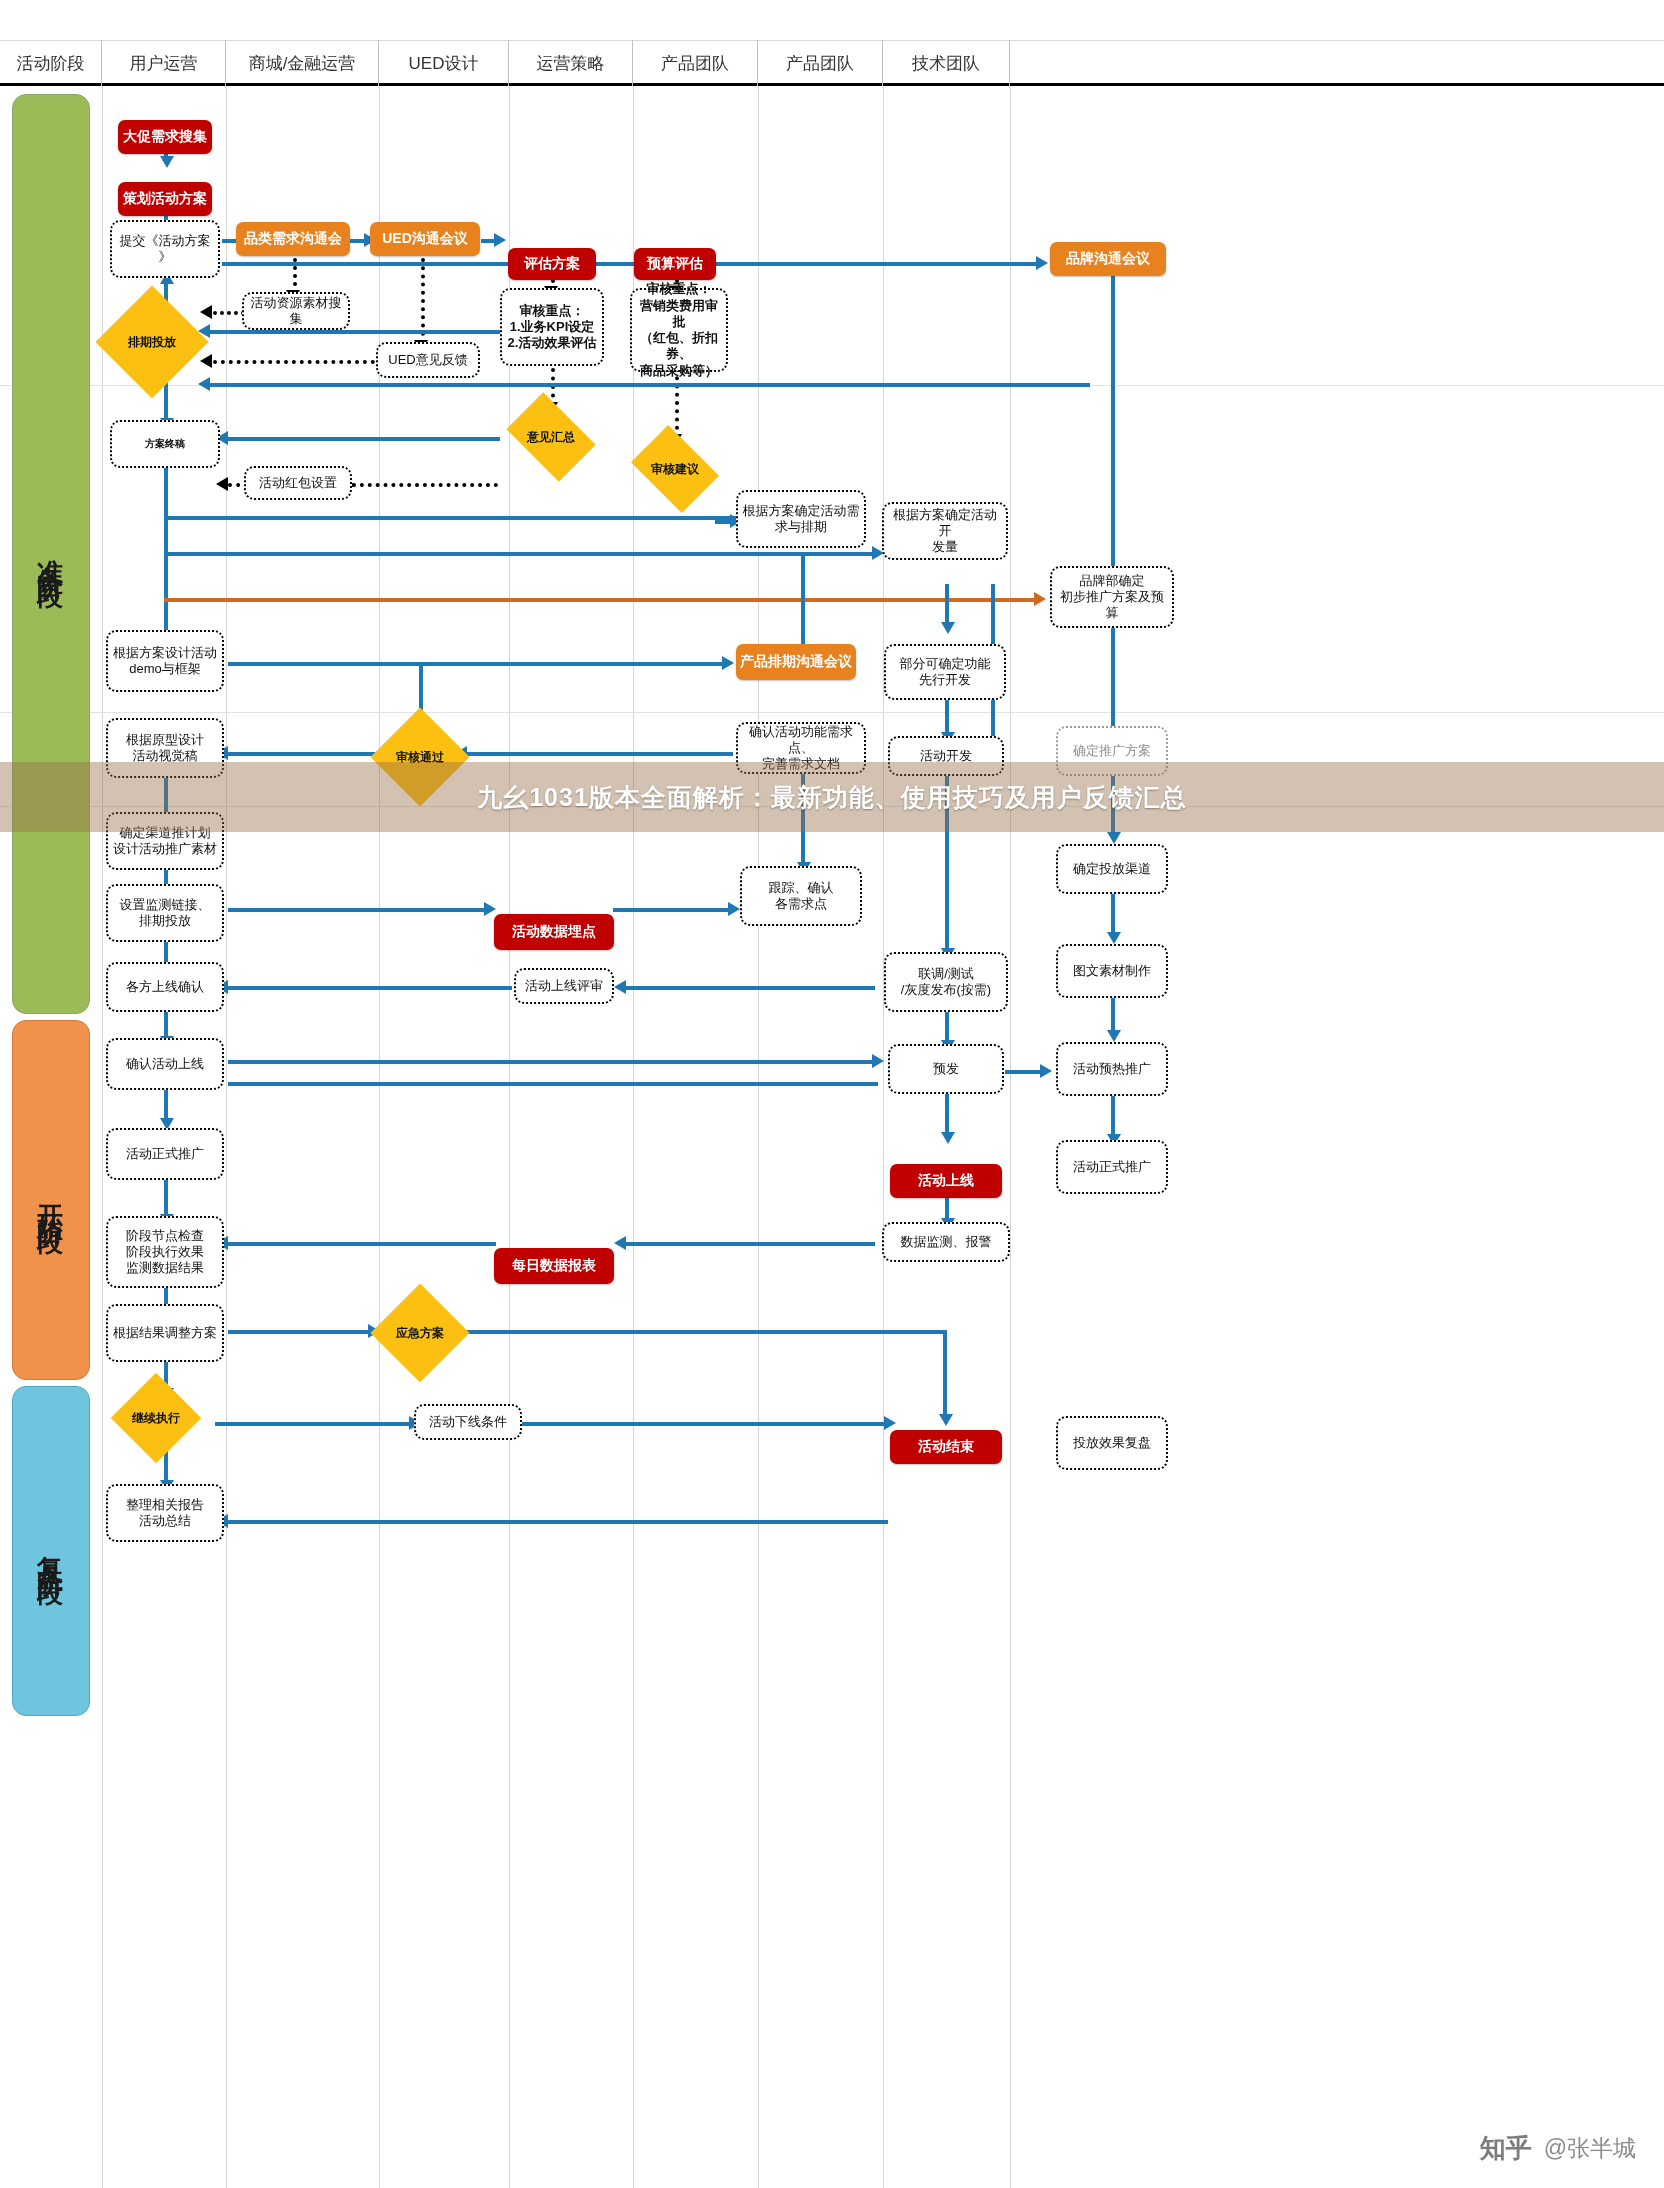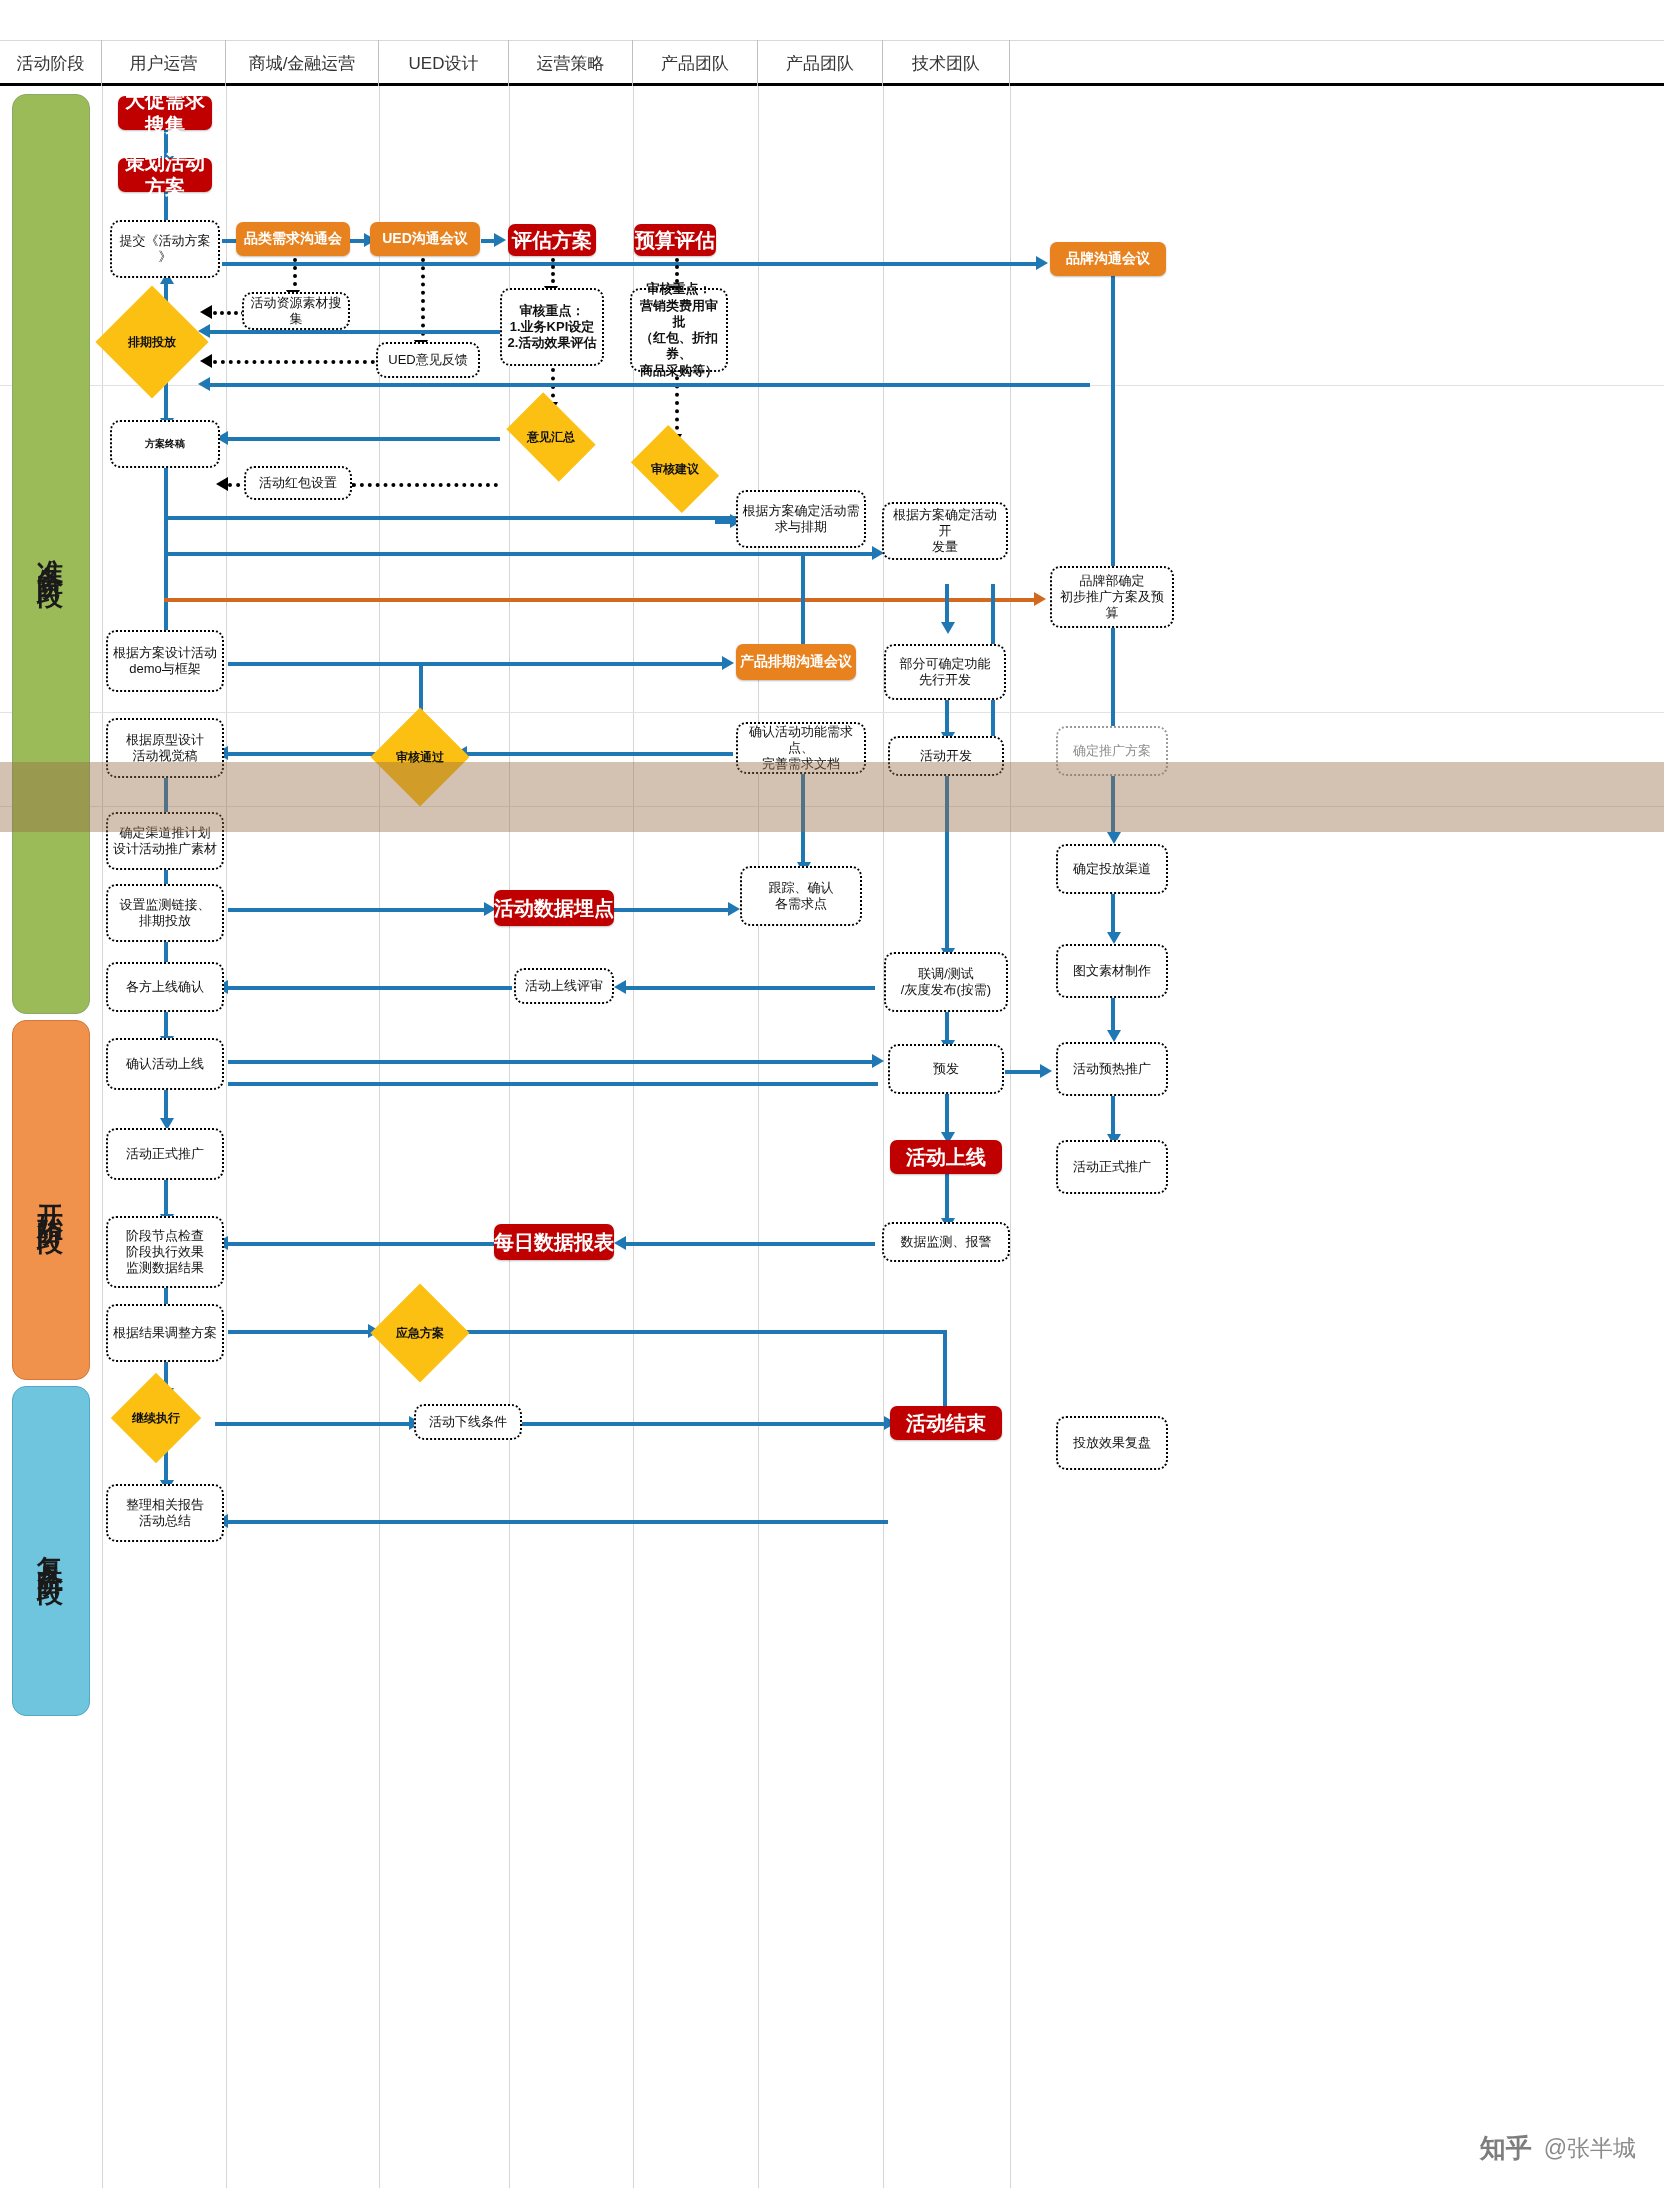--- a/index.html
+++ b/index.html
@@ -45,22 +45,22 @@
   .phase.prep{ top:94px;  height:920px;  background:#9bbb59; }
   .phase.start{ top:1020px;height:360px;  background:#f0924b; border-color:#d2793a;}
   .phase.review{top:1386px;height:330px;  background:#6fc5dd; border-color:#4fa8c4;}
 
   
   .node{
     position:absolute; display:flex; align-items:center; justify-content:center;
     text-align:center; line-height:1.25;
   }
   .n-red{
-    background:#c00000; color:#fff; font-weight:bold; font-size:20px;
-    border-radius:7px; box-shadow:0 1px 2px rgba(0,0,0,.25);
+    background:#c00000; color:#fff; font-weight:bold; font-size:14px;
+    border-radius:7px; box-shadow:0 1px 2px rgba(0,0,0,.25);margin-top:24px;
   }
   .n-orange{
     background:#e8821e; color:#fff; font-weight:bold; font-size:14px;
     border-radius:7px; box-shadow:0 1px 2px rgba(0,0,0,.25);
   }
   .n-dot{
     background:#fff; color:#111; font-size:13px;
     border:2px dotted #000; border-radius:10px; padding:3px 4px;
   }
   .n-dot.big{ font-size:10px; font-weight:bold; }
@@ -404,18 +404,19 @@
   <div class="node n-orange" style="left:1050px;top:242px;width:116px;height:34px">品牌沟通会议</div>
   <div class="node n-dot" style="left:1050px;top:566px;width:124px;height:62px">品牌部确定<br>初步推广方案及预算</div>
   <div class="node n-dot gray" style="left:1056px;top:726px;width:112px;height:50px">确定推广方案</div>
   <div class="node n-dot" style="left:1056px;top:844px;width:112px;height:50px">确定投放渠道</div>
   <div class="node n-dot" style="left:1056px;top:944px;width:112px;height:54px">图文素材制作</div>
   <div class="node n-dot" style="left:1056px;top:1042px;width:112px;height:54px">活动预热推广</div>
   <div class="node n-dot" style="left:1056px;top:1140px;width:112px;height:54px">活动正式推广</div>
   <div class="node n-dot" style="left:1056px;top:1416px;width:112px;height:54px">投放效果复盘</div>
 
   <div class="wm-band"></div>
+  <div class="wm-text">九幺1031版本全面解析：最新功能、使用技巧及用户反馈汇总</div>
   <div class="zhihu">
     <span class="logo">知乎</span>
     <span>@张半城</span>
   </div>
 
 </div>
 
 </body></html>

